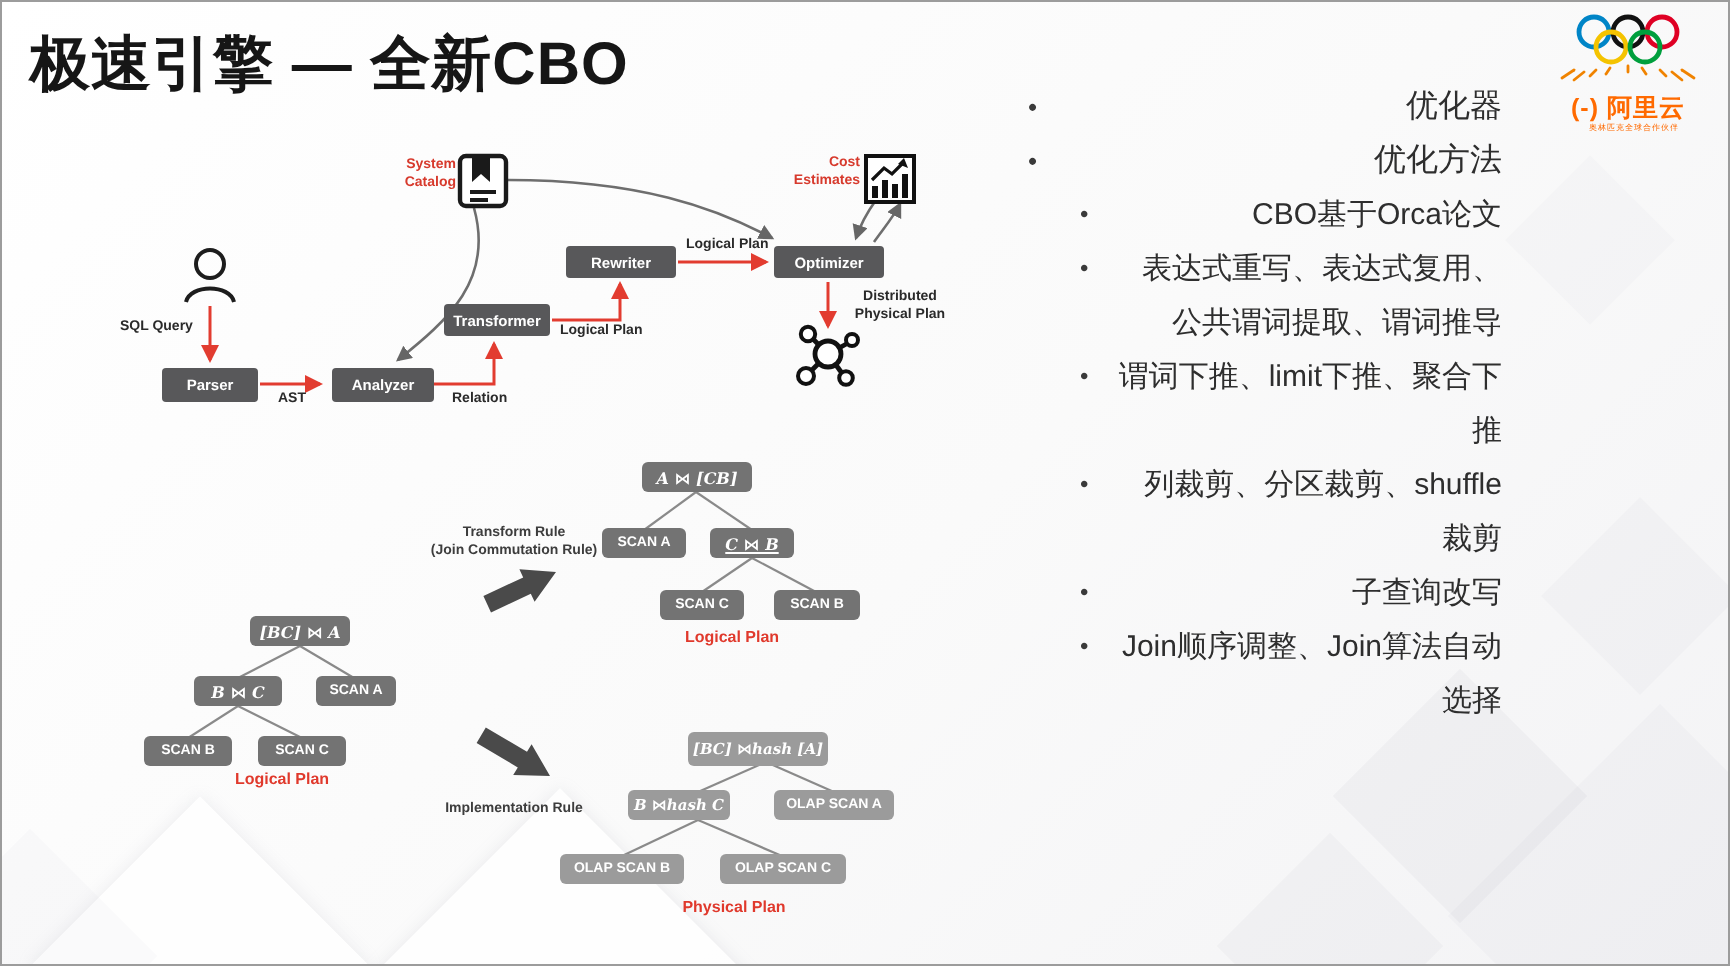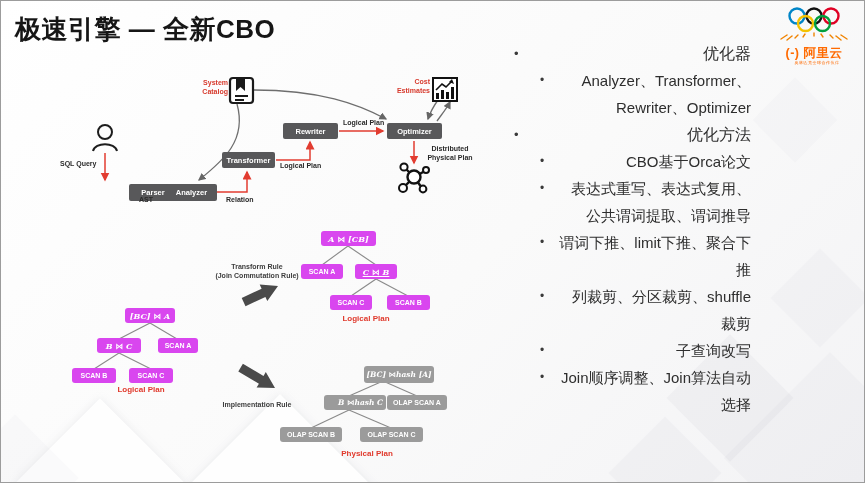--- a/index.html
+++ b/index.html
@@ -4,29 +4,29 @@
 <style>
   html,body{margin:0;padding:0;}
   body{width:865px;height:483px;position:relative;overflow:hidden;
        font-family:"Liberation Sans","DejaVu Sans",sans-serif;
        background:linear-gradient(135deg,#ffffff 0%,#fafafa 55%,#f3f3f5 100%);}
   .slide-border{position:absolute;inset:0;border:1px solid #9c9c9c;pointer-events:none;z-index:50;}
   
   .deco{position:absolute;transform:rotate(45deg);background:rgba(130,140,160,0.045);}
   .deco.light{background:rgba(255,255,255,0.75);box-shadow:0 0 8px rgba(160,165,175,0.18);}
   
-  .title{position:absolute;left:15px;top:12px;font-size:26px;font-weight:bold;color:#161616;letter-spacing:0.5px;}
+  .title{position:absolute;left:15px;top:12px;font-size:30px;font-weight:bold;color:#161616;letter-spacing:0.5px;}
   
   .logo{position:absolute;top:5px;right:12px;width:78px;text-align:center;z-index:5;}
   .logo .brand{color:#FF6A00;font-weight:bold;font-size:12.5px;line-height:13px;letter-spacing:0.5px;}
   .logo .tagline{color:#FF6A00;font-size:8px;transform:scale(0.5);transform-origin:center top;white-space:nowrap;letter-spacing:1px;margin-top:0px;}
   
   .pbox{position:absolute;background:#58585A;color:#fff;font-weight:bold;font-size:7.5px;
         display:flex;align-items:center;justify-content:center;border-radius:2px;z-index:3;}
-  .obox{position:absolute;background:#d946ef;color:#fff;font-weight:bold;font-size:7px;
+  .obox{position:absolute;background:#737373;color:#fff;font-weight:bold;font-size:7px;
         display:flex;align-items:center;justify-content:center;border-radius:3px;z-index:3;}
   .gbox{position:absolute;background:#9B9B9B;color:#fff;font-weight:bold;font-size:7px;
         display:flex;align-items:center;justify-content:center;border-radius:3px;z-index:3;}
   .math{font-family:"DejaVu Serif","DejaVu Sans",serif;font-style:italic;font-size:8px;font-weight:bold;}
   .flow-label{position:absolute;font-size:7px;font-weight:bold;color:#2a2a2a;z-index:3;}
   .red-label{position:absolute;font-size:7px;font-weight:bold;color:#D73A2D;z-index:3;line-height:8.5px;}
   .plan-caption{position:absolute;font-size:8px;font-weight:bold;color:#E0392C;text-align:center;z-index:3;}
   .rule-label{position:absolute;font-size:7px;font-weight:bold;color:#3d3d3d;text-align:center;z-index:3;line-height:9px;}
   .ctr{text-align:center;}
   svg.layer{position:absolute;left:0;top:0;z-index:2;}
@@ -152,21 +152,21 @@
     <line x1="383" y1="381" x2="349" y2="396"></line>
       <line x1="383" y1="381" x2="417" y2="396"></line>
     <line x1="349" y1="410" x2="311" y2="428"></line>
       <line x1="349" y1="410" x2="391" y2="428"></line>
   </g>
 
   <polygon fill="#4a4a4a" points="241.7,298.0 261.6,288.7 259.7,284.6 278,286 267.3,300.9 265.4,296.9 245.5,306.2"></polygon>
   <polygon fill="#4a4a4a" points="242.9,363.7 263.5,375.9 265.8,372.1 275,388 256.6,387.5 258.9,383.7 238.3,371.5"></polygon>
 </svg>
 
-<div class="pbox" style="left:81px;top:184px;width:48px;height:17px;margin-left:48px;">Parser</div>
+<div class="pbox" style="left:81px;top:184px;width:48px;height:17px;">Parser</div>
 <div class="pbox" style="left:166px;top:184px;width:51px;height:17px;">Analyzer</div>
 <div class="pbox" style="left:222px;top:152px;width:53px;height:16px;">Transformer</div>
 <div class="pbox" style="left:283px;top:123px;width:55px;height:16px;">Rewriter</div>
 <div class="pbox" style="left:387px;top:123px;width:55px;height:16px;">Optimizer</div>
 
 <div class="flow-label" style="left:60px;top:160px;">SQL Query</div>
 <div class="flow-label" style="left:139px;top:196px;">AST</div>
 <div class="flow-label" style="left:226px;top:196px;">Relation</div>
 <div class="flow-label" style="left:280px;top:162px;">Logical Plan</div>
 <div class="flow-label" style="left:343px;top:119px;">Logical Plan</div>
@@ -187,30 +187,29 @@
 <div class="obox" style="left:129px;top:368px;width:44px;height:15px;">SCAN C</div>
 <div class="plan-caption" style="left:110px;top:385px;width:62px;">Logical Plan</div>
 
 <div class="obox math" style="left:321px;top:231px;width:55px;height:15px;">A ⋈ [CB]</div>
 <div class="obox" style="left:301px;top:264px;width:42px;height:15px;">SCAN A</div>
 <div class="obox math" style="left:355px;top:264px;width:42px;height:15px;text-decoration:underline;">C ⋈ B</div>
 <div class="obox" style="left:330px;top:295px;width:42px;height:15px;">SCAN C</div>
 <div class="obox" style="left:387px;top:295px;width:43px;height:15px;">SCAN B</div>
 <div class="plan-caption" style="left:335px;top:314px;width:62px;">Logical Plan</div>
 
-<div class="gbox math" style="left:364px;top:366px;width:70px;height:17px;font-size:7.5px;">[BC] ⋈hash [A]</div>
-<div class="gbox math" style="left:324px;top:395px;width:51px;height:15px;font-size:7.5px;padding-left:11px;">B ⋈hash C</div>
+<div class="gbox math" style="left:344px;top:366px;width:70px;height:17px;font-size:7.5px;">[BC] ⋈hash [A]</div>
+<div class="gbox math" style="left:314px;top:395px;width:51px;height:15px;font-size:7.5px;">B ⋈hash C</div>
 <div class="gbox" style="left:387px;top:395px;width:60px;height:15px;">OLAP SCAN A</div>
 <div class="gbox" style="left:280px;top:427px;width:62px;height:15px;">OLAP SCAN B</div>
 <div class="gbox" style="left:360px;top:427px;width:63px;height:15px;">OLAP SCAN C</div>
 <div class="plan-caption" style="left:335px;top:449px;width:64px;">Physical Plan</div>
 
 <div class="bullets">
   <div class="li l1">优化器</div>
-  <div class="li l2">Analyzer、Transformer、Rewriter、Optimizer</div>
   <div class="li l1">优化方法</div>
   <div class="li l2">CBO基于Orca论文</div>
   <div class="li l2">表达式重写、表达式复用、公共谓词提取、谓词推导</div>
   <div class="li l2">谓词下推、limit下推、聚合下推</div>
   <div class="li l2">列裁剪、分区裁剪、shuffle裁剪</div>
   <div class="li l2">子查询改写</div>
   <div class="li l2">Join顺序调整、Join算法自动选择</div>
 </div>
 
 </body></html>

